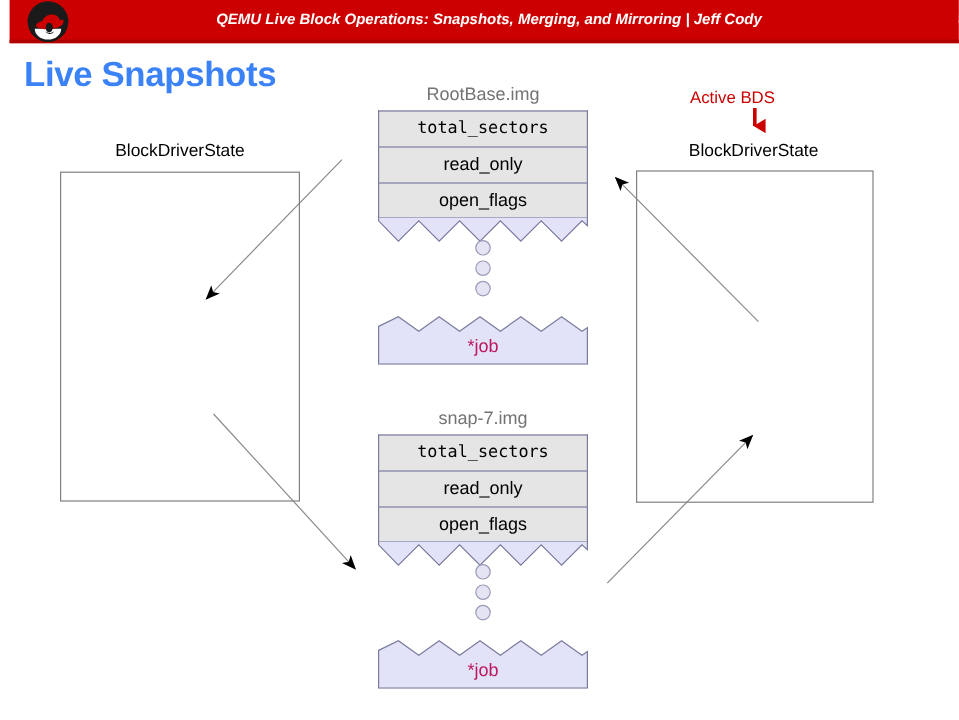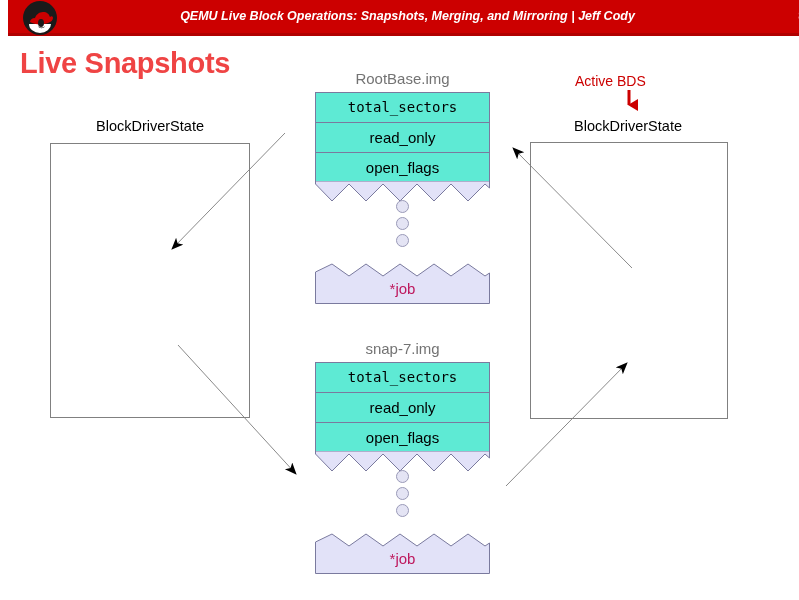--- a/index.html
+++ b/index.html
@@ -52,21 +52,21 @@
     font-size: 12px;
     font-weight: bold;
   }
 
   
   #slide-title {
     position: absolute;
     left: 20px; top: 47px;
     font-size: 29px;
     font-weight: bold;
-    color: #ef4444;
+    color: #3b82f6;
     letter-spacing: -0.3px;
   }
 
   
   #diagram-svg {
     position: absolute;
     left: 0; top: 0;
     width: 799px; height: 600px;
     pointer-events: none;
   }
@@ -107,21 +107,21 @@
     font-size: 15px;
     color: #737373;
     white-space: nowrap;
   }
   .field-row {
     position: absolute;
     left: 0;
     width: 175px;
     height: 30px;
     box-sizing: border-box;
-    background: #5eead4;
+    background: #e5e5e5;
     border: 1px solid #7a7a9e;
     border-bottom: none;
     text-align: center;
     line-height: 29px;
     font-size: 15px;
     color: #000000;
   }
   .field-row.mono {
     font-family: "DejaVu Sans Mono", "Liberation Mono", monospace;
     font-size: 14px;

